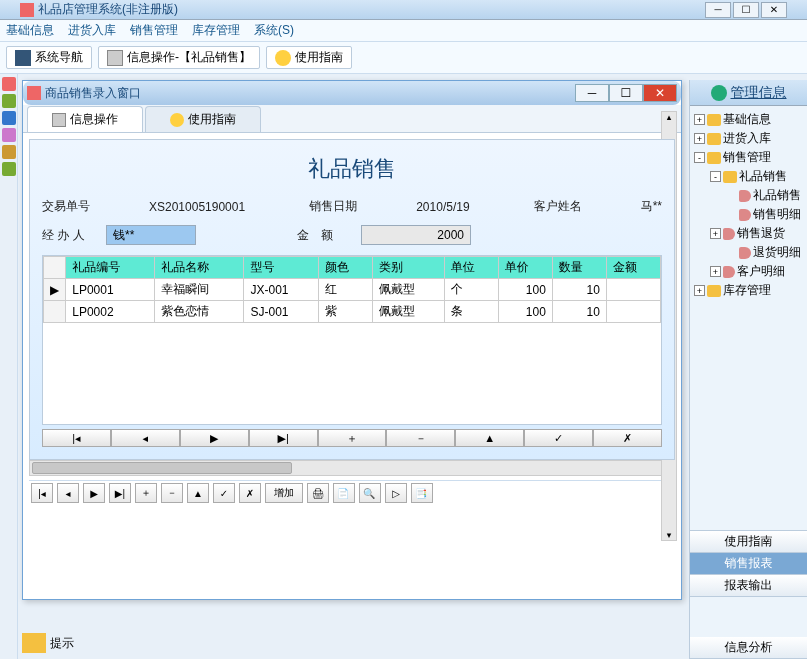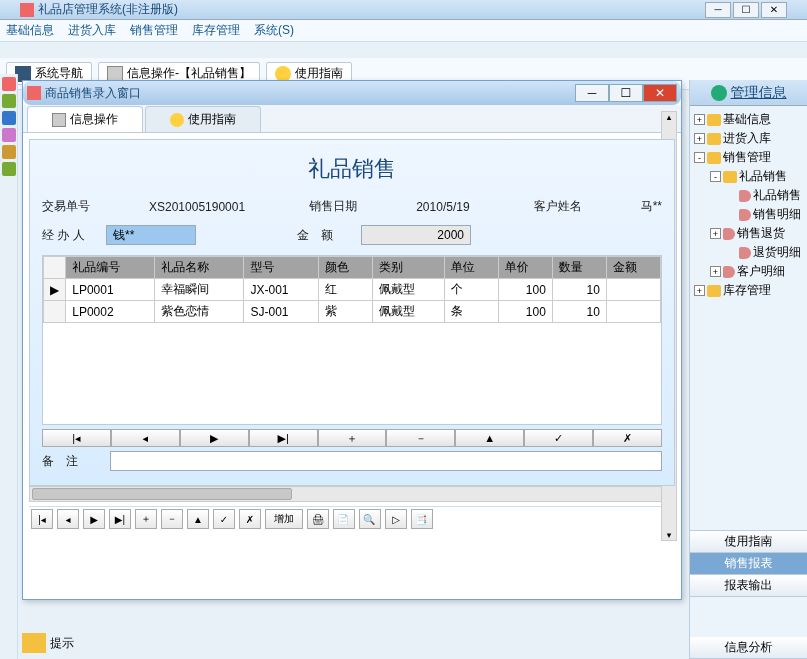--- a/index.html
+++ b/index.html
@@ -10,21 +10,21 @@
 .titlebar .ticon { width: 14px; height: 14px; background: #e66; margin-right: 4px; }
 .titlebar .ttext { color: #1a4a7a; font-size: 12px; }
 .titlebar .winbtns { margin-left: auto; display: flex; gap: 2px; }
 .titlebar .winbtns span { width: 26px; height: 16px; background: #eef4fa; border: 1px solid #9ab; display: flex; align-items: center; justify-content: center; font-size: 10px; cursor: pointer; }
 
 
 .menubar { height: 22px; background: #f4faff; border-bottom: 1px solid #cde; display: flex; align-items: center; padding: 0 6px; gap: 14px; }
 .menubar span { color: #14578c; cursor: pointer; }
 
 
-.toolbar { height: 32px; background: #f4faff; border-bottom: 1px solid #cde; display: flex; align-items: center; padding: 0 6px; gap: 6px; margin-top: 16px; }
+.toolbar { height: 32px; background: #f4faff; border-bottom: 1px solid #cde; display: flex; align-items: center; padding: 0 6px; gap: 6px; }
 .tbbtn { display: flex; align-items: center; gap: 4px; padding: 2px 8px; border: 1px solid #bcd; background: #fff; border-radius: 2px; cursor: pointer; }
 .tbbtn .ico { width: 16px; height: 16px; display: inline-block; }
 .ico-nav { background: #357; }
 .ico-info { background: #ccc; border: 1px solid #888; }
 .ico-help { background: #ffd040; border-radius: 50%; }
 .leftpad { width: 18px; background: #e8f0f8; border-right: 1px solid #cde; }
 .leftpad .dot { width: 14px; height: 14px; margin: 3px auto; background: #7a3; border-radius: 2px; }
 
 
 .childwin { position: absolute; left: 22px; top: 80px; width: 660px; height: 520px; background: #fff; border: 1px solid #6fa3d6; box-shadow: 2px 2px 6px rgba(0,0,0,.2); z-index: 5; }
@@ -52,21 +52,21 @@
 .fval { color: #222; margin-left: 43px; }
 .fspace { flex: 1; }
 .finput { background: #fff; border: 1px solid #9ab; padding: 2px 6px; height: 20px; display: inline-flex; align-items: center; }
 .finput.sel { background: #9cc8f0; width: 90px; }
 .finput.amt { width: 110px; text-align: right; justify-content: flex-end; background: #e8e8e8; }
 
 
 .tblwrap { flex: 1; border: 1px solid #bcd; background: #fff; overflow: hidden; display: flex; flex-direction: column; margin-top: 2px; }
 table { border-collapse: collapse; width: 100%; }
 th, td { border: 1px solid #ccc; padding: 2px 6px; text-align: left; height: 18px; font-size: 12px; }
-th { background: #a3a3a3; font-weight: normal; }
+th { background: #5eead4; font-weight: normal; }
 td.num { text-align: right; }
 .rowmark { width: 14px; text-align: center; background: #f4f4f4; }
 .tblfill { flex: 1; }
 
 
 .navbar { display: flex; gap: 0; margin: 4px 0; }
 .navbar button { flex: 1; height: 18px; background: linear-gradient(#fff,#e4e4e4); border: 1px solid #aaa; cursor: pointer; font-size: 11px; display: flex; align-items: center; justify-content: center; }
 
 
 .remrow { display: flex; align-items: center; gap: 12px; margin: 2px 0 6px; }
@@ -249,24 +249,20 @@
           <button>◂</button>
           <button>▶</button>
           <button>▶|</button>
           <button>＋</button>
           <button>－</button>
           <button>▲</button>
           <button>✓</button>
           <button>✗</button>
         </div>
 
-      <div class="remrow">
-        <span class="flabel">备　注</span>
-        <span class="reminput"></span>
-      </div>
     </div>
 
     <div class="hscroll">
       <div class="thumb"></div>
       <div class="arrow">▸</div>
     </div>
 
     <div class="btmbar" id="btmbar">
         <span class="bb">|◂</span>
         <span class="bb">◂</span>

